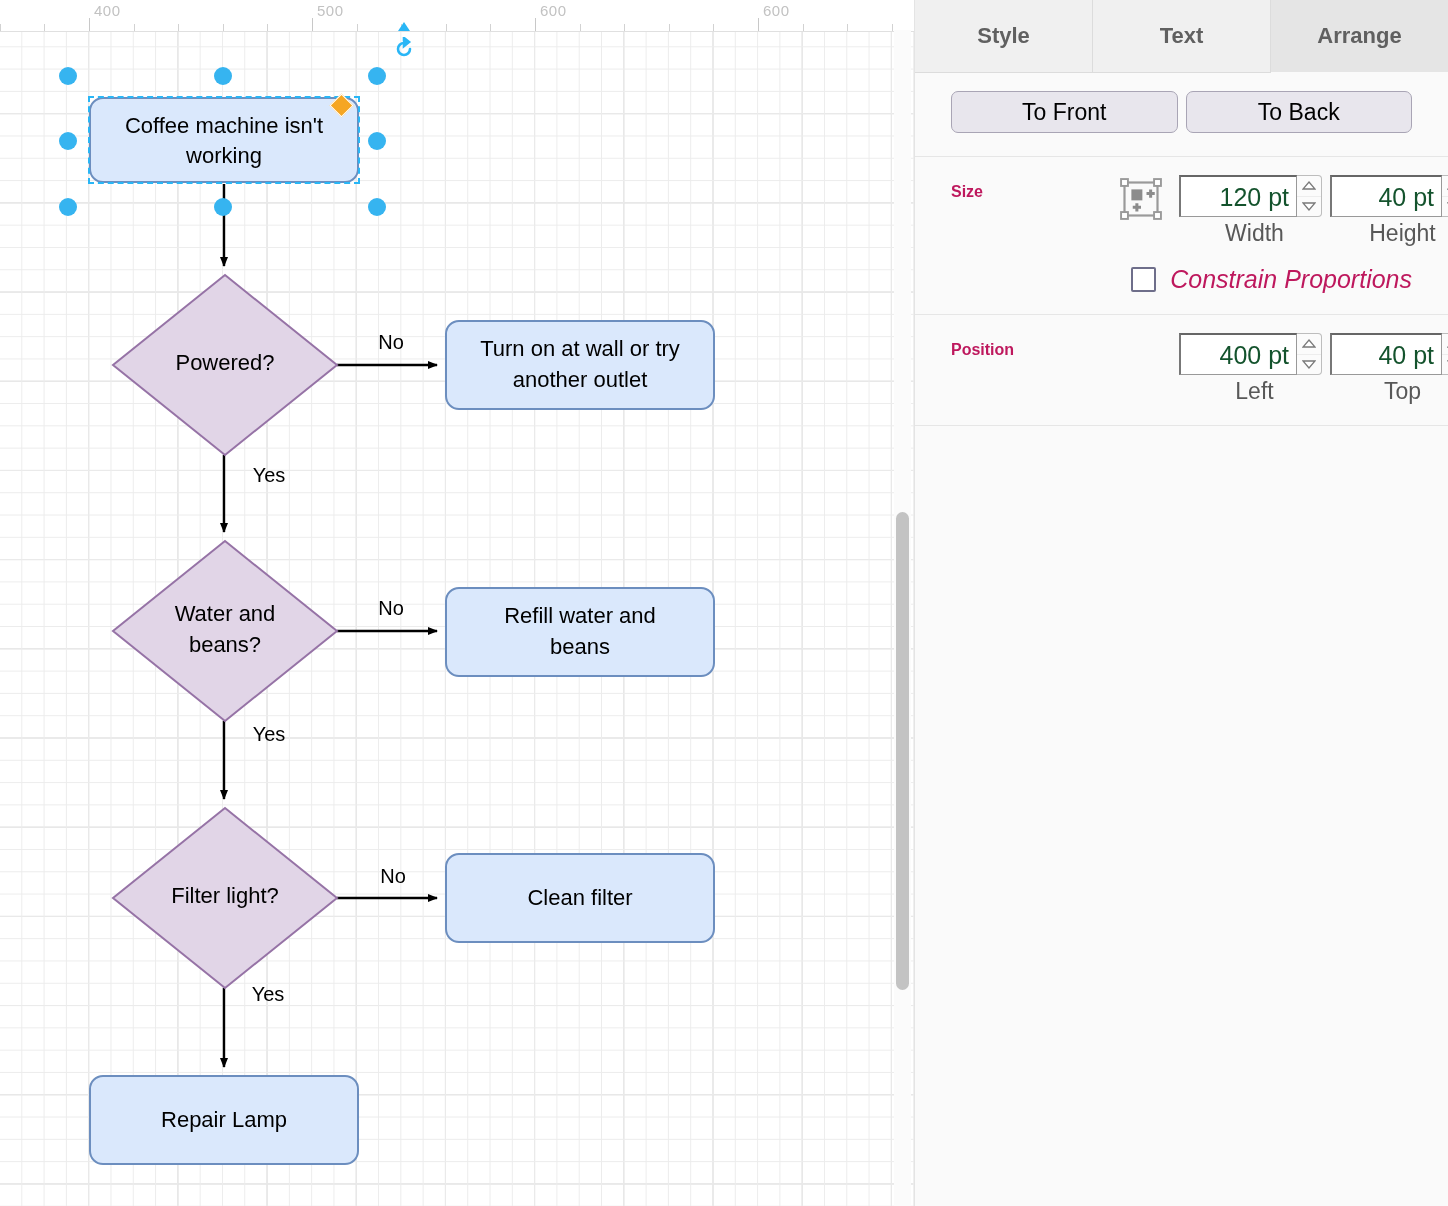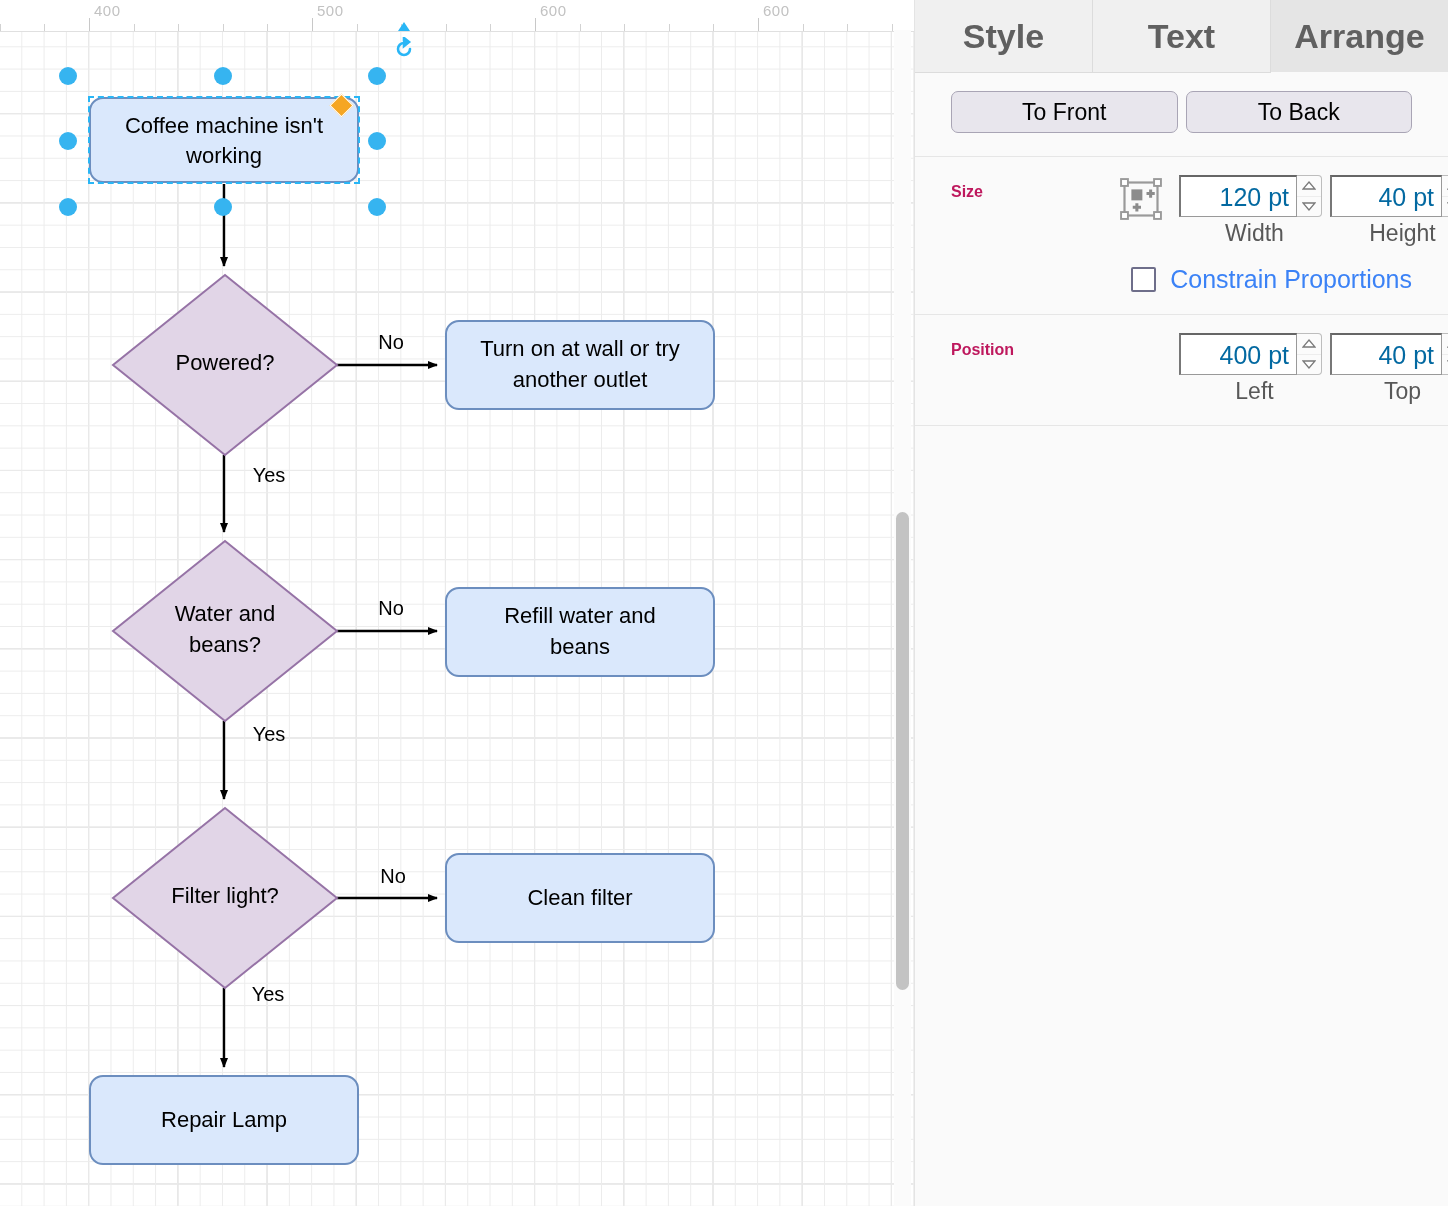--- a/index.html
+++ b/index.html
@@ -178,21 +178,21 @@
   #panel-tabs {
     display: flex;
     height: 73px;
     background: #fafafa;
   }
   .panel-tab {
     flex: 1;
     display: flex;
     align-items: center;
     justify-content: center;
-    font-size: 34px;
+    font-size: 22px;
     font-weight: bold;
     color: #606060;
     background: #f0f0f0;
     border-right: 1px solid #dcdcdc;
     border-bottom: 1px solid #dcdcdc;
     cursor: pointer;
     user-select: none;
   }
   .panel-tab.active {
     background: #e5e5e5;
@@ -251,21 +251,21 @@
     width: 118px;
     height: 42px;
     background: #ffffff;
     border: 1px solid #999;
     border-top: 2px solid #666;
     border-left: 2px solid #777;
     text-align: right;
     font-size: 25px;
     line-height: 40px;
     padding-right: 7px;
-    color: #0369a1;
+    color: #14532d;
     font-family: "Liberation Sans", sans-serif;
     cursor: text;
     overflow: hidden;
   }
   .num-field.narrow { width: 112px; }
   .spinner {
     width: 25px;
     height: 42px;
     display: flex;
     flex-direction: column;
@@ -302,21 +302,22 @@
     width: 25px; height: 25px;
     border: 2px solid #6e6e8a;
     background: #fff;
     border-radius: 2px;
     margin-right: 14px;
     cursor: pointer;
     flex-shrink: 0;
   }
   .checkbox-label {
     font-size: 25px;
-    color: #3b82f6;
+    color: #be185d;
+    font-style: italic;
   }
   .angle-row {
     display: flex;
     align-items: center;
   }
   .angle-spacer { flex: 1; }
   .full-btn {
     width: 100%;
     height: 42px;
     background: #e8e6ed;

